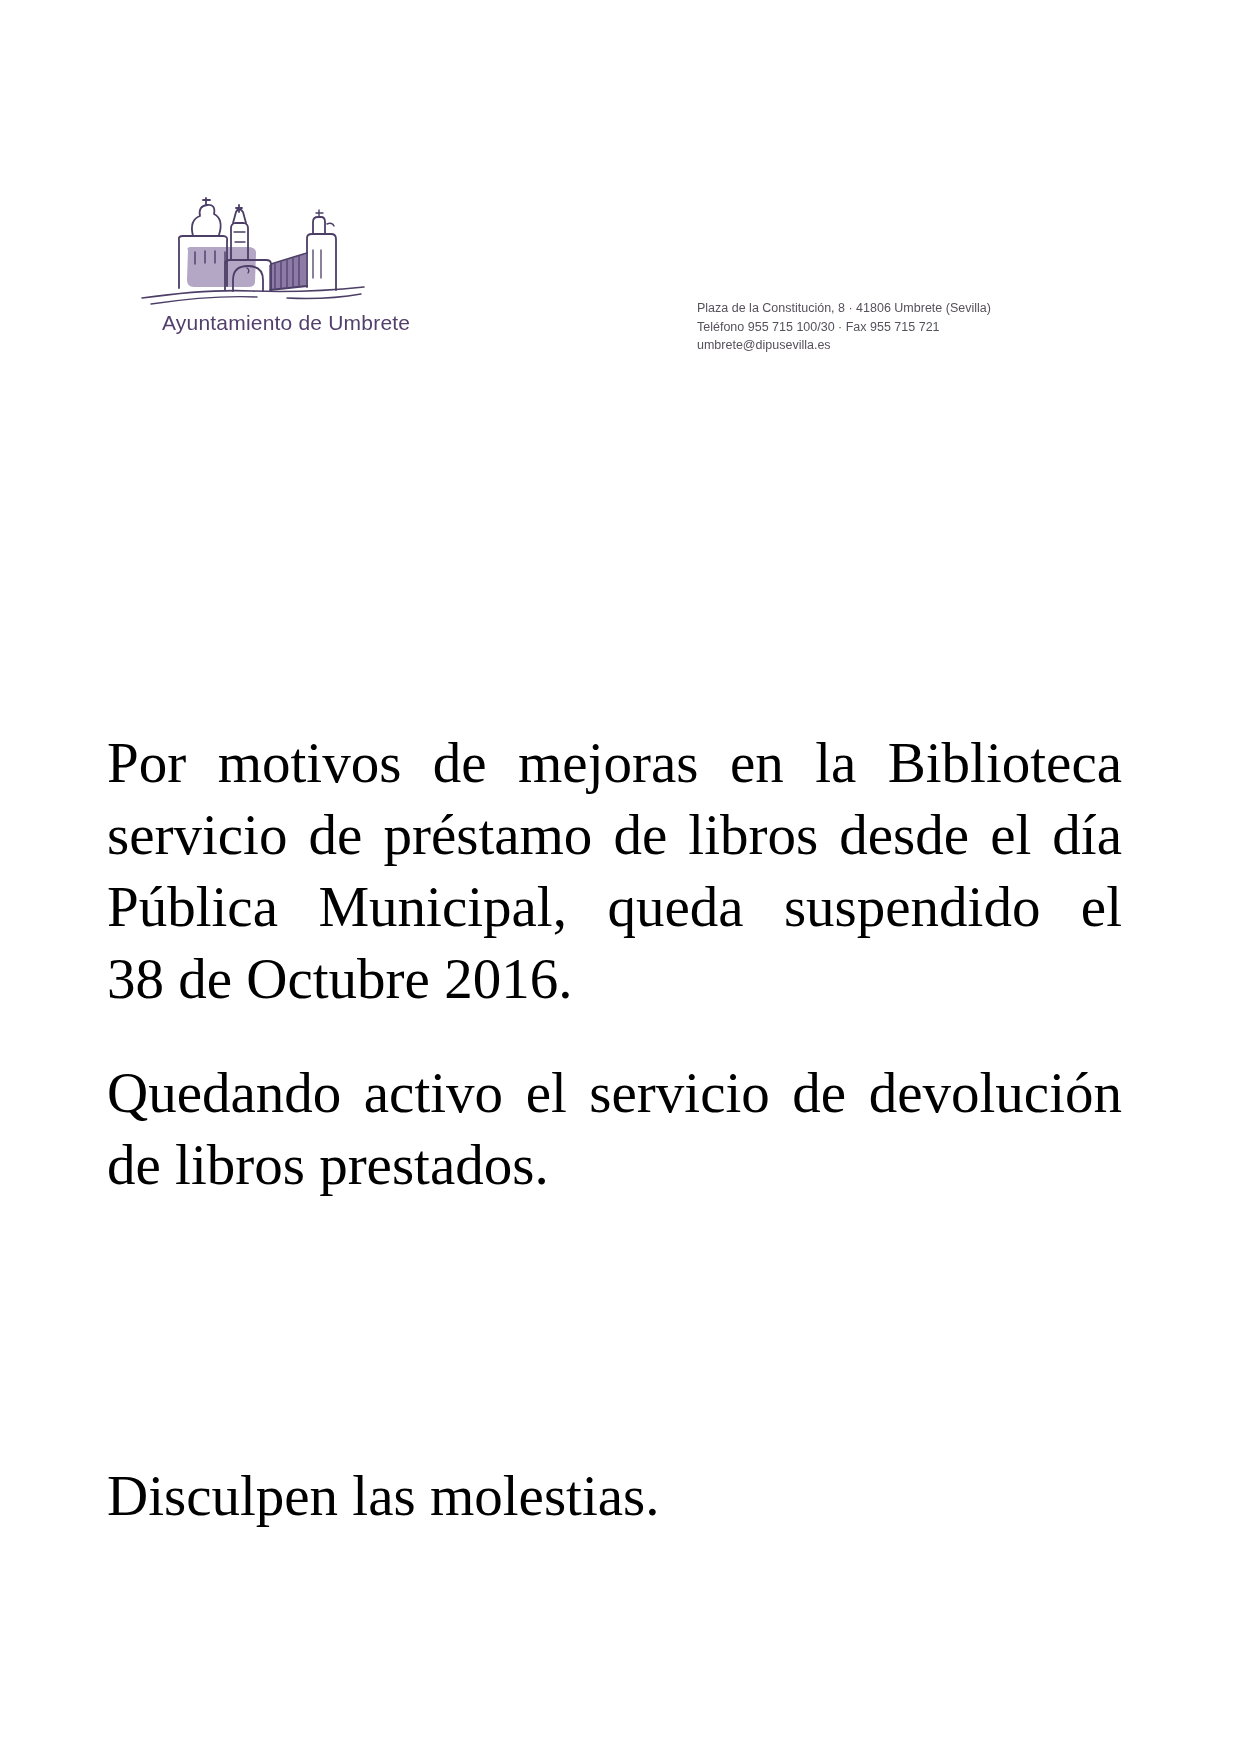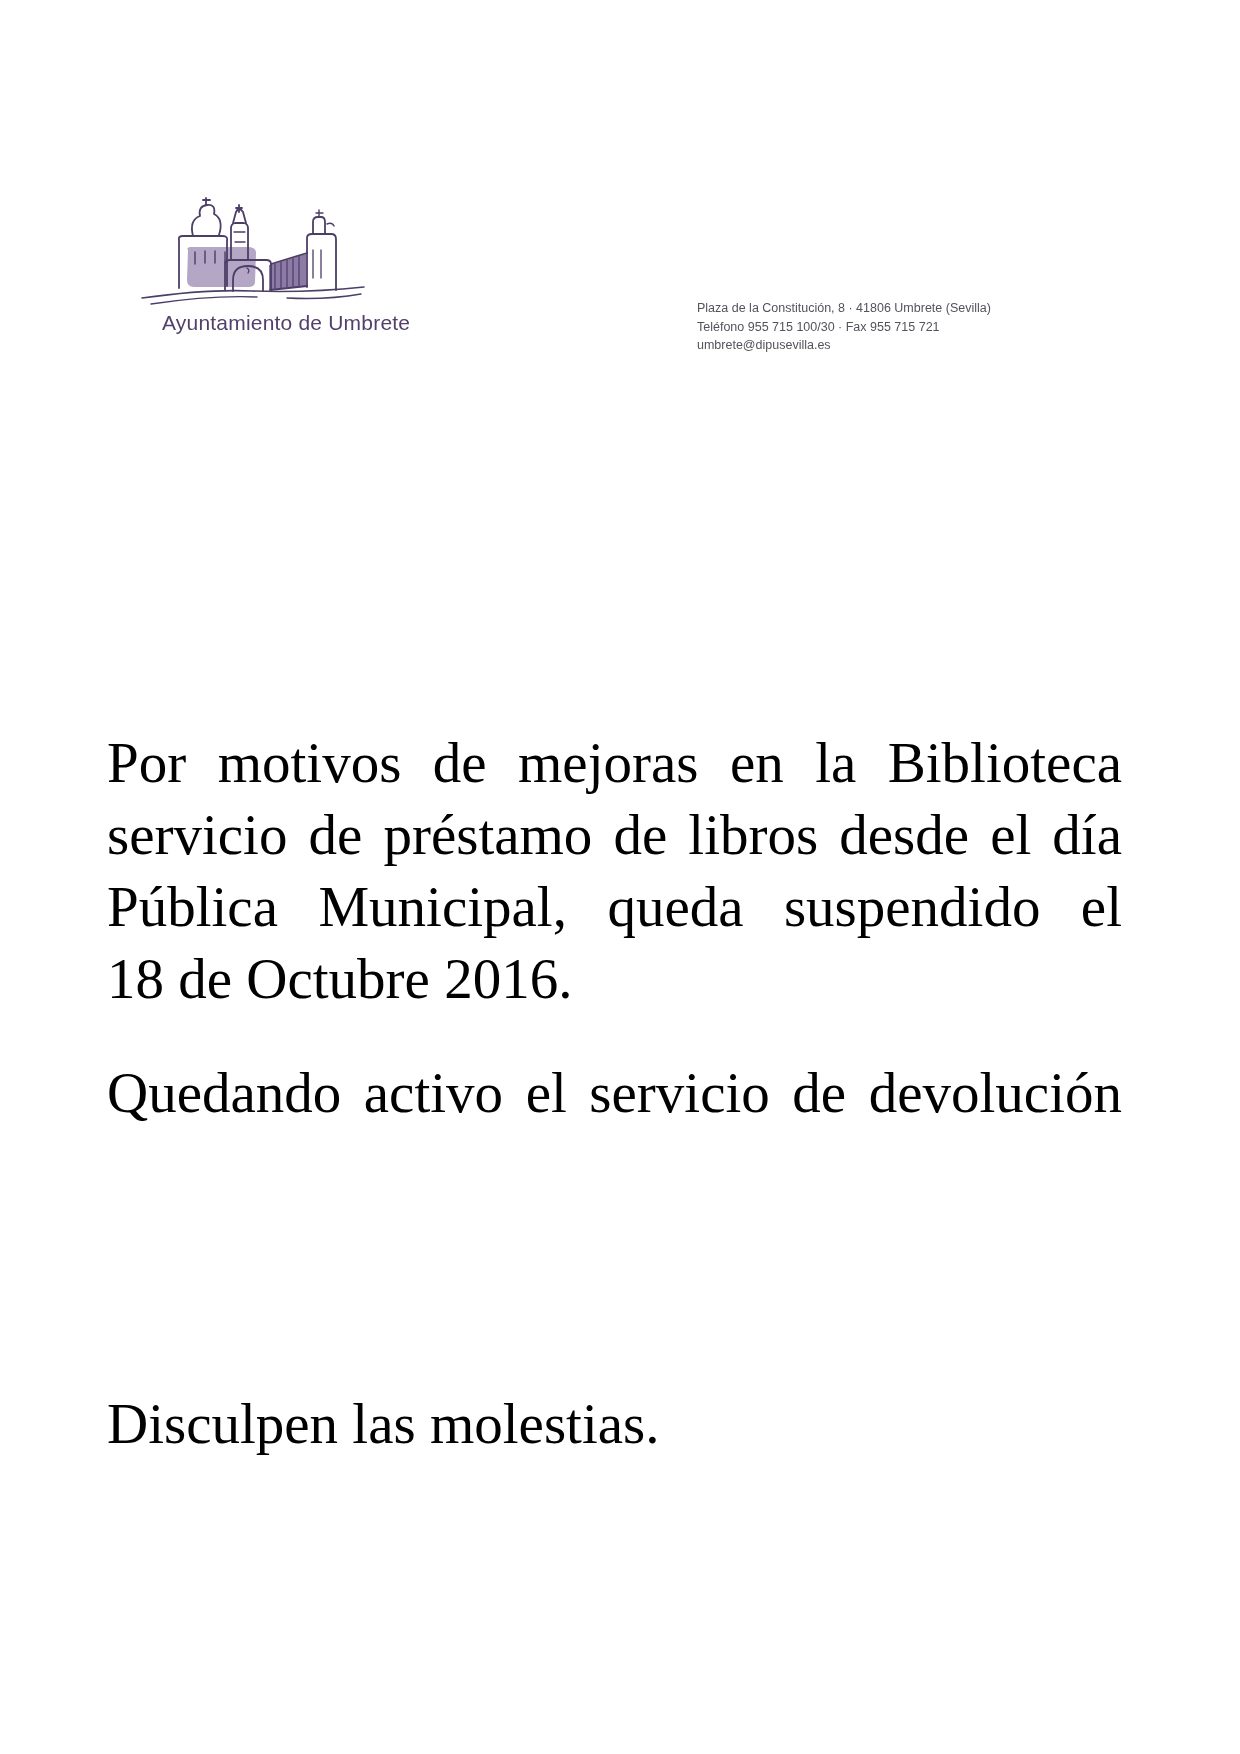--- a/index.html
+++ b/index.html
@@ -119,23 +119,24 @@
     <div>Teléfono 955 715 100/30 · Fax 955 715 721</div>
     <div>umbrete@dipusevilla.es</div>
   </div>
 
   <div class="notice">
 
     <div class="para">
       <span class="line just">Por motivos de mejoras en la Biblioteca</span>
       <span class="line just">servicio de préstamo de libros desde el día</span>
       <span class="line just">Pública Municipal, queda suspendido el</span>
-      <span class="line">18 de Octubre 2016.</span>
+      <span class="line">38 de Octubre 2016.</span>
     </div>
 
     <div class="para">
       <span class="line just">Quedando activo el servicio de devolución</span>
+      <span class="line">de libros prestados.</span>
     </div>
 
     <span class="closing-line">Disculpen las molestias.</span>
   </div>
 
 </div>
 
 </body></html>

